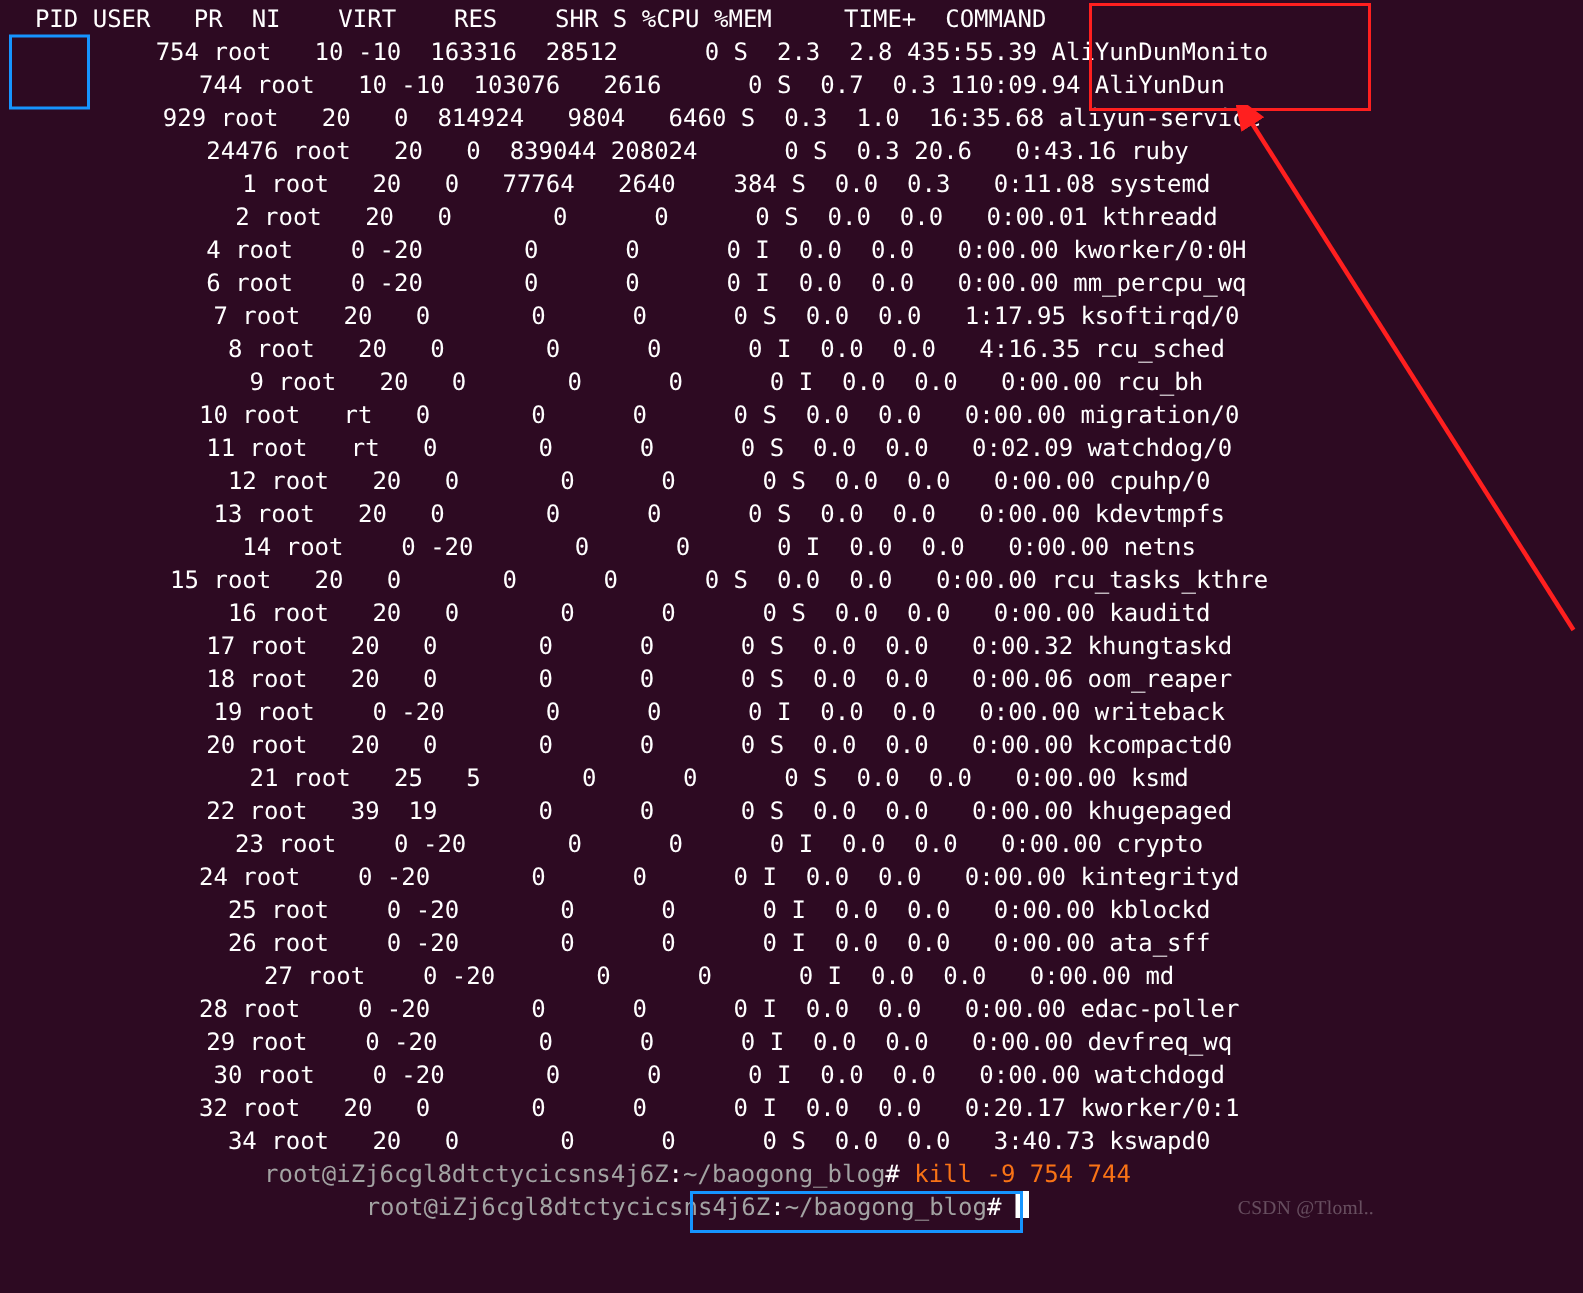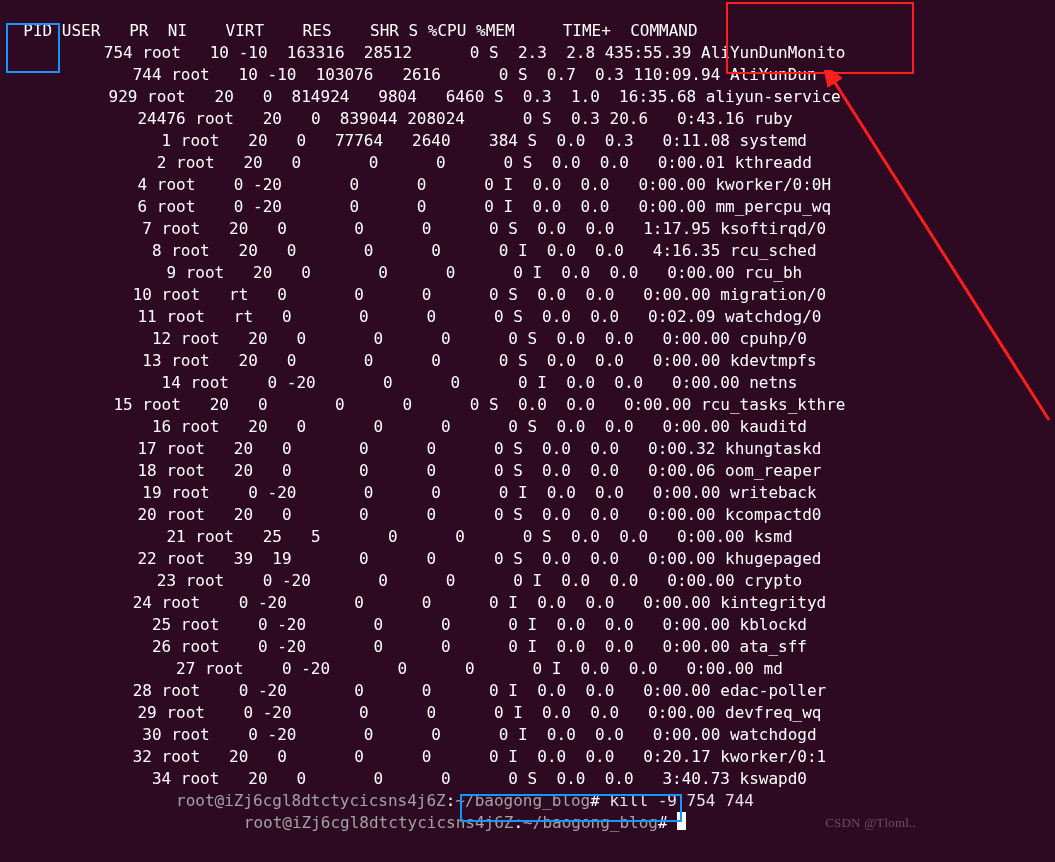--- a/index.html
+++ b/index.html
@@ -1,20 +1,20 @@
 <!DOCTYPE html>
 <html><head>
 <meta charset="utf-8">
 <style>
   html,body{margin:0;padding:0;background:#2d0a22;color:#fff;font-family:"Consolas","DejaVu Sans Mono","Menlo",monospace;font-size:16px;line-height:22px;}
-  #term{white-space:pre;padding:20px 4px 6px 4px;position:relative;width:930px;box-sizing:border-box;}
+  #term{white-space:pre;padding:2px 4px 6px 4px;position:relative;width:930px;box-sizing:border-box;}
   .hdr{color:#fff;}
   .row{color:#fff;text-align:center;}
   .prompt{color:#a3a3a3;}
-  .cmd{color:#e5e5e5;}
+  .cmd{color:#f97316;}
   .cursor{display:inline-block;width:9px;height:18px;background:#fff;vertical-align:-2px;}
   
   .box-blue{position:absolute;border:2px solid #1694ff;pointer-events:none;}
   .box-red{position:absolute;border:2px solid #ff1f1f;pointer-events:none;}
   .arrow{position:absolute;pointer-events:none;}
   .watermark{position:absolute;right:14px;bottom:6px;color:rgba(255,255,255,.28);font-size:13px;font-family:Liberation Serif, serif;letter-spacing:.2px;}
 </style>
 </head>
 <body>
 

